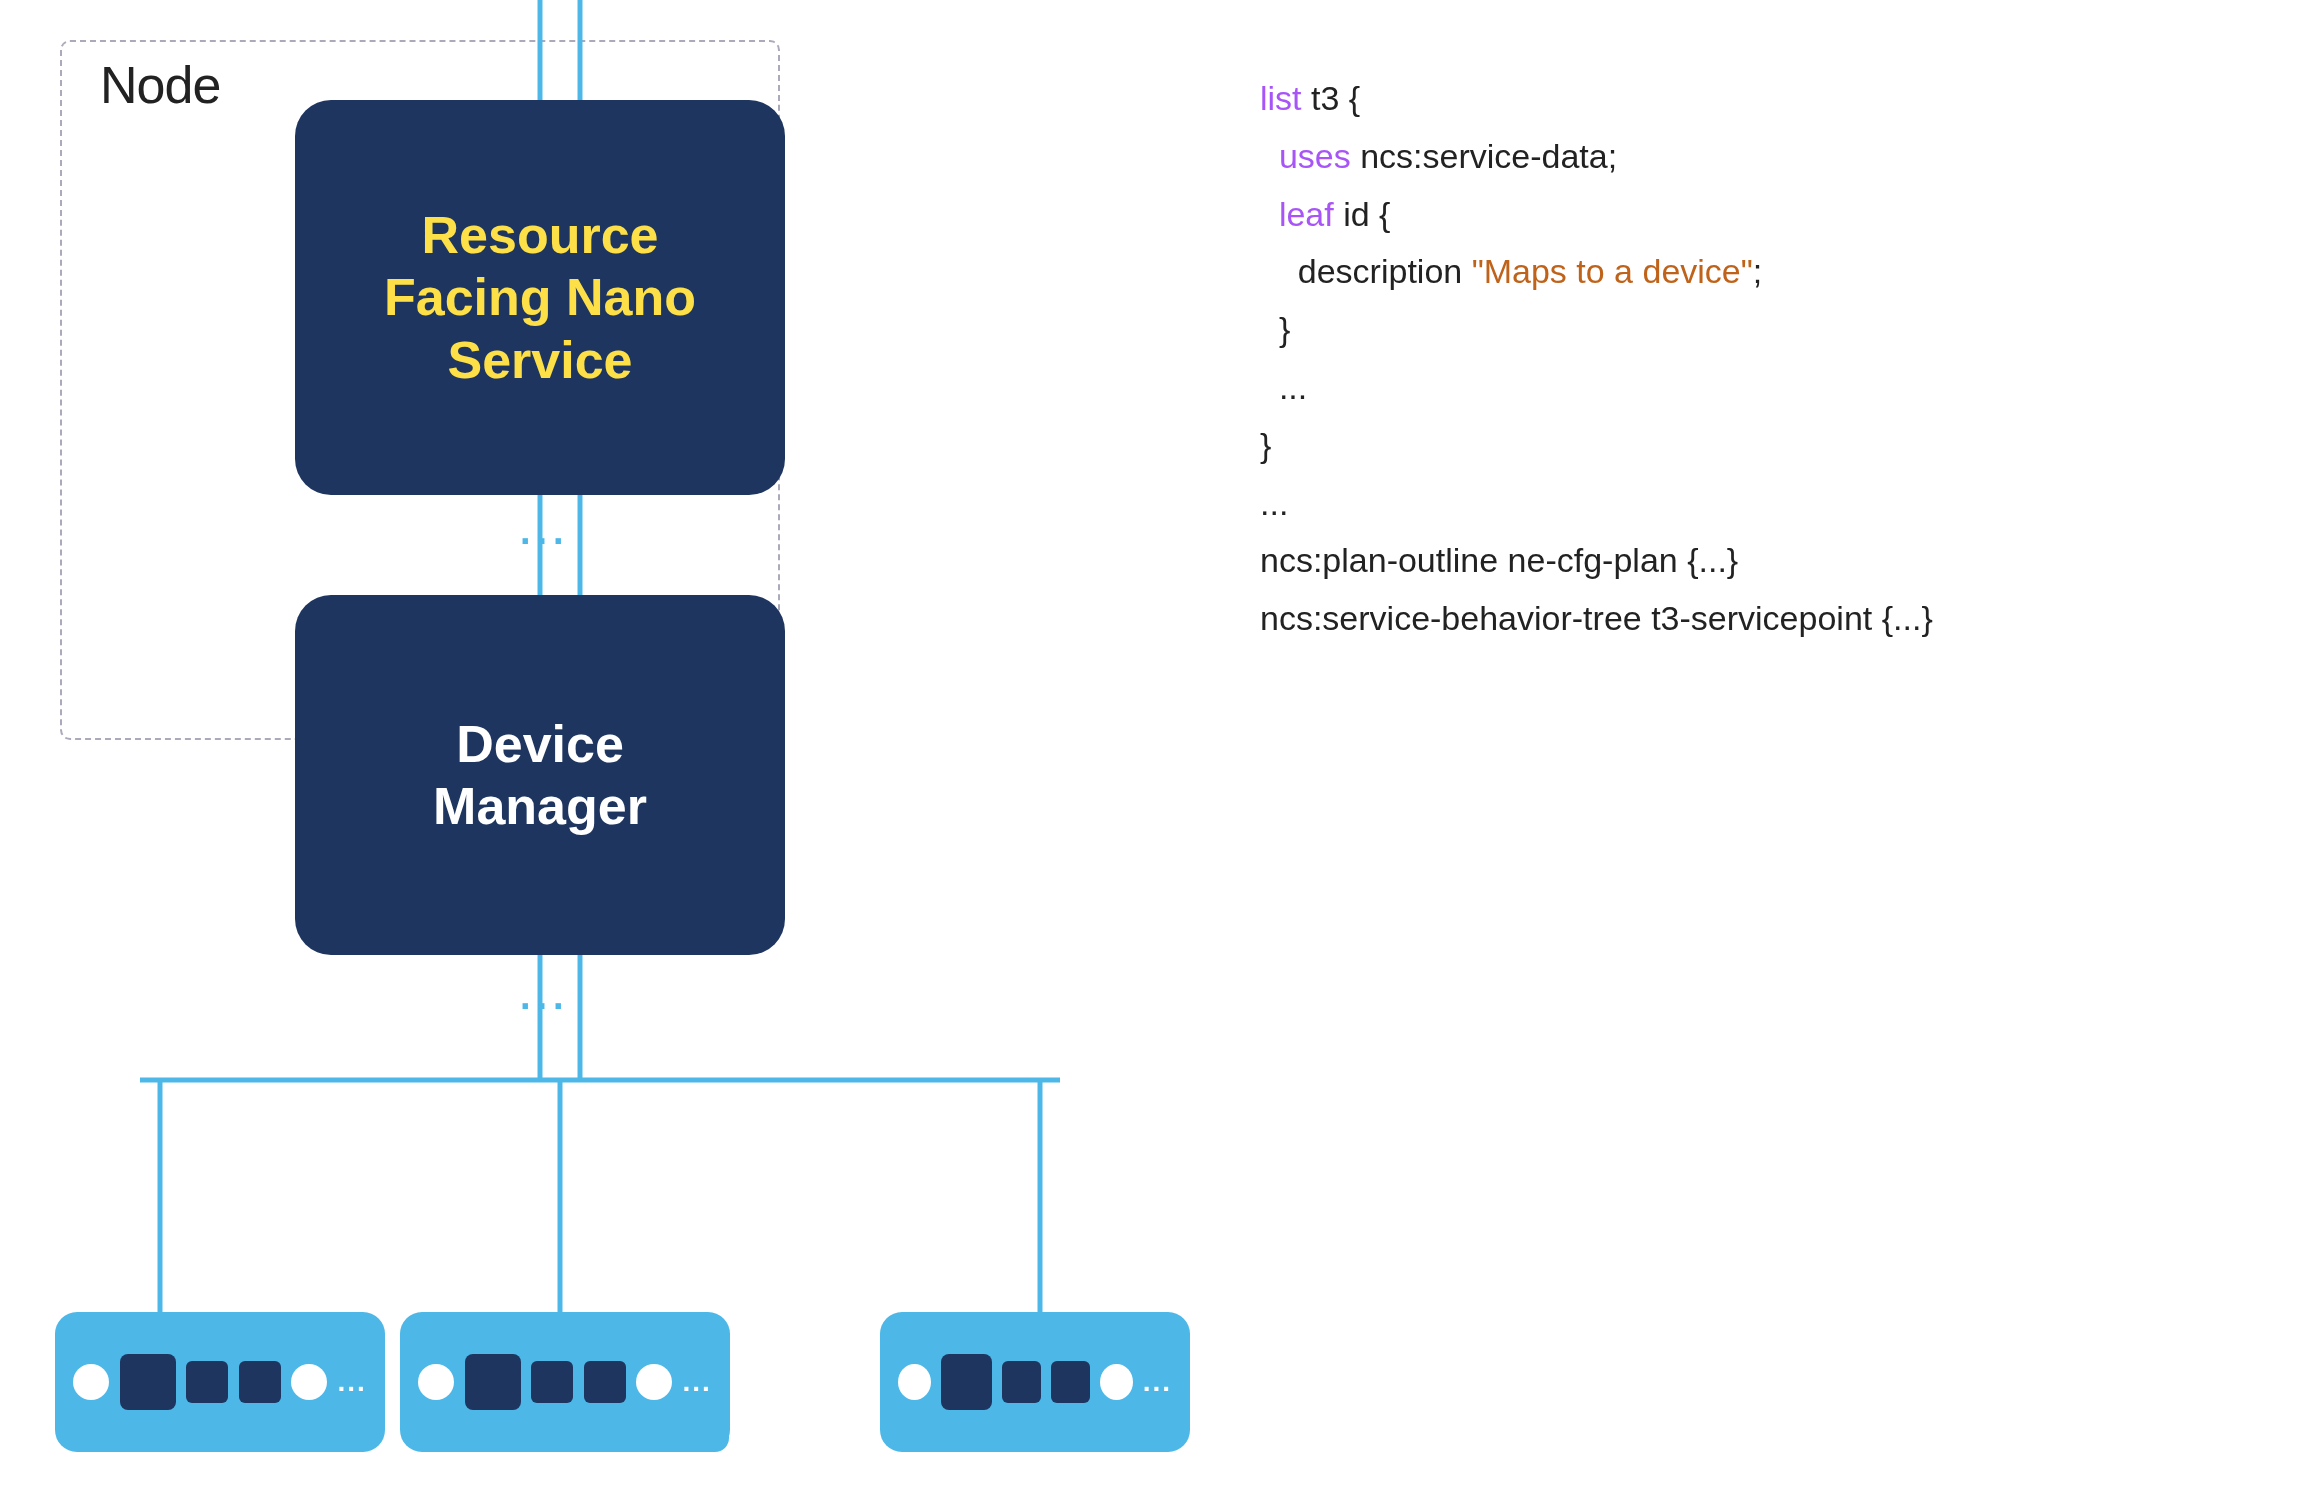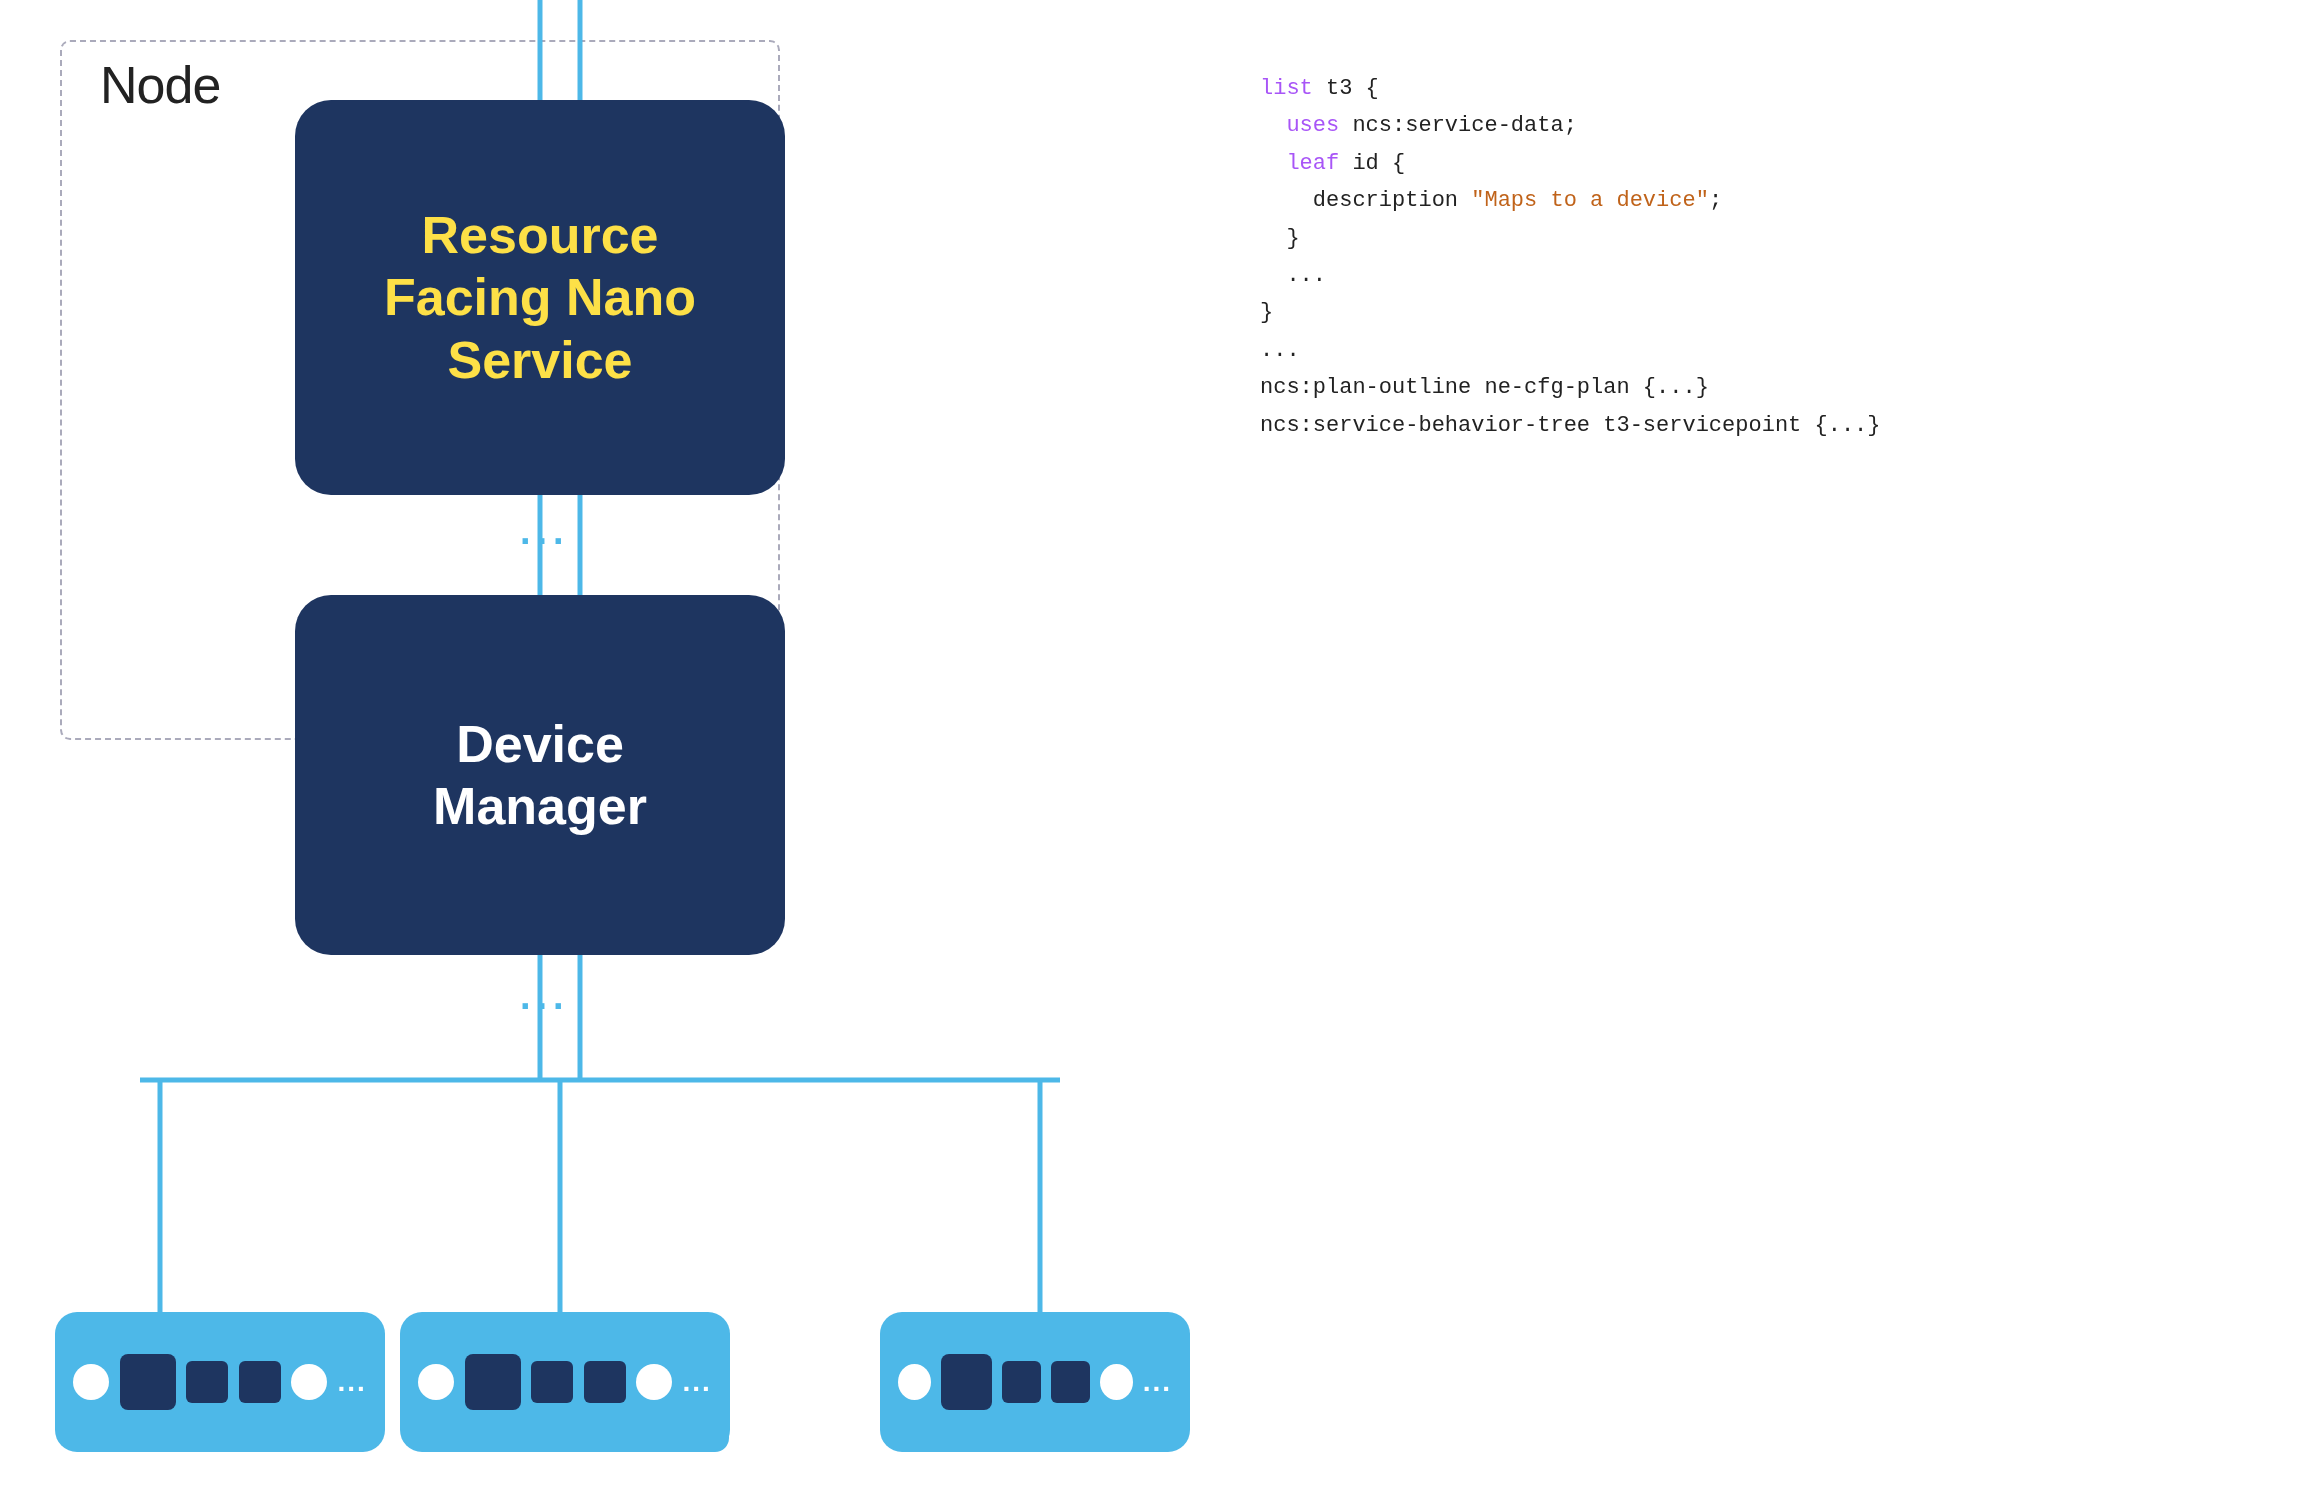--- a/index.html
+++ b/index.html
@@ -103,22 +103,22 @@
 
     
     .code-panel {
       position: absolute;
       right: 0;
       top: 40px;
       width: 1100px;
       padding: 30px 40px;
     }
     .code-line {
-      font-family: Liberation Mono, monospace;
-      font-size: 22px;
+      font-family: Liberation Sans, sans-serif;
+      font-size: 34px;
       line-height: 1.7;
       white-space: pre;
     }
     .c-purple { color: #a855f7; }
     .c-default { color: #222; }
     .c-orange { color: #c0631a; }
 
     .device {
       position: absolute;
       bottom: 50px;

